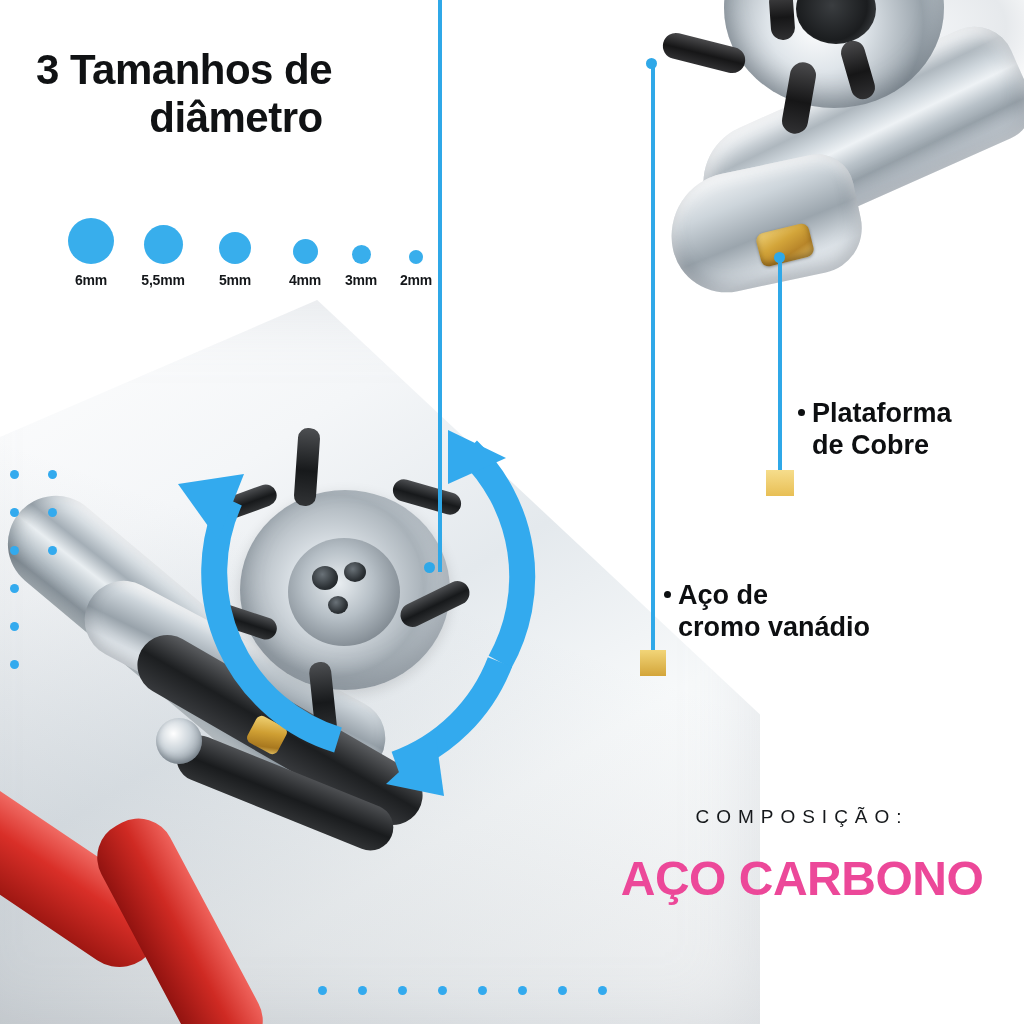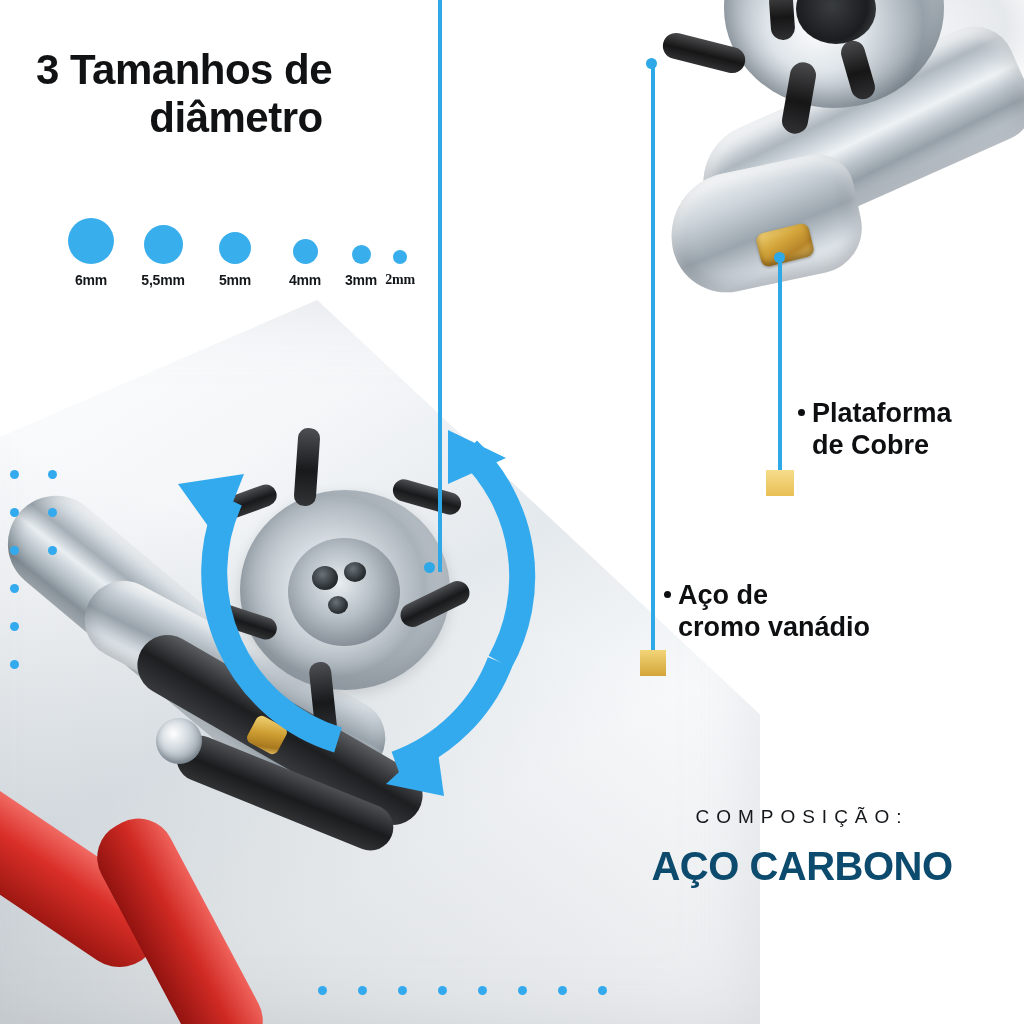--- a/index.html
+++ b/index.html
@@ -342,24 +342,24 @@
     width: 404px;
     text-align: center;
   }
   #comp-kicker {
     font-size: 19px;
     font-weight: normal;
     letter-spacing: 7px;
     color: #15181b;
   }
   #comp-main {
-    margin-top: 16px;
-    font-size: 40px;
+    margin-top: 24px;
+    font-size: 48px;
     font-weight: bold;
-    color: #0c4a6e;
+    color: #ec4899;
     line-height: 1.12;
     letter-spacing: -0.5px;
   }
   #comp-main .cl2 { display: block; }
 
   
   #circ-arrow {
     position: absolute;
     left: 148px;
     top: 372px;
@@ -476,21 +476,21 @@
       <div class="size-lbl">5mm</div>
     </div>
     <div class="size-item" style="left:240px; width:58px;">
       <div class="size-dot" style="width:25px; height:25px;"></div>
       <div class="size-lbl">4mm</div>
     </div>
     <div class="size-item" style="left:298px; width:54px;">
       <div class="size-dot" style="width:19px; height:19px;"></div>
       <div class="size-lbl">3mm</div>
     </div>
-    <div class="size-item" style="left:338px; width:52px;font-family:Liberation Serif, serif;">
+    <div class="size-item" style="left:354px; width:52px;">
       <div class="size-dot" style="width:14px; height:14px;"></div>
       <div class="size-lbl">2mm</div>
     </div>
   </div>
 
   <div class="callout" id="callout-steel">
     <div>
       <span class="bullet-dot"></span><span>Aço de</span>
     </div>
     <div style="padding-left:14px;">cromo vanádio</div>

